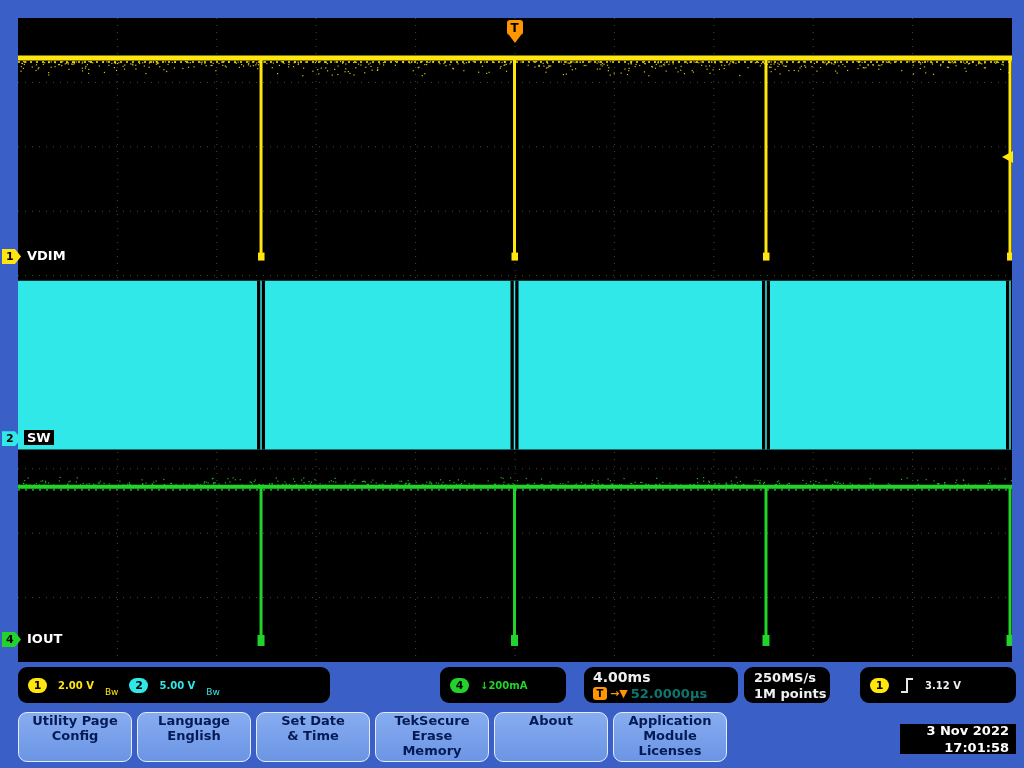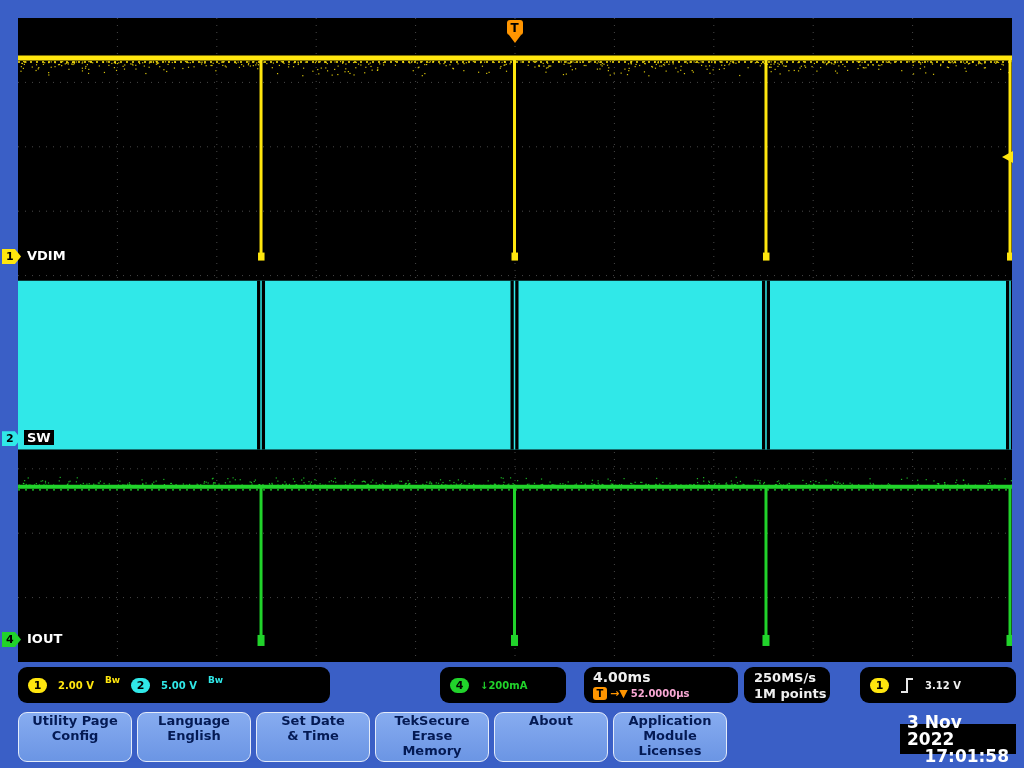--- a/index.html
+++ b/index.html
@@ -43,40 +43,40 @@
   #sbox-vert{left:18px;width:312px}
   #sbox-ch4{left:440px;width:126px}
   #sbox-time{left:584px;width:154px;flex-direction:column;align-items:flex-start;justify-content:center;gap:1px;padding:0 9px}
   #sbox-acq{left:744px;width:86px;flex-direction:column;align-items:flex-start;justify-content:center;gap:1px}
   #sbox-trig{left:860px;width:156px}
   .pill{min-width:19px;height:15px;border-radius:8px;color:#000;font:bold 11px "DejaVu Sans",sans-serif;
     display:flex;align-items:center;justify-content:center;padding:0 4px;flex:none}
   .p1{background:#ffe60e}.p2{background:#30e8e8}.p4{background:#21d32b}
   .val{font-weight:bold;font-size:10px;white-space:nowrap}
   .v1{color:#ffe60e}.v2{color:#30e8e8}.v4{color:#21d32b}
-  .bw{font-size:9px;font-weight:bold;align-self:flex-end;margin-bottom:18px}
+  .bw{font-size:9px;font-weight:normal;align-self:flex-end;margin-bottom:6px}
   .white{color:#f0f0f0}
   .tb-line{display:flex;align-items:center;gap:3px;line-height:16px}
   .tb-scale{color:#f0f0f0;font-weight:bold;font-size:14px}
   .tpill{width:14px;height:13px;border-radius:3px;background:#ff9500;color:#000;
     font:bold 10px "DejaVu Sans",sans-serif;display:flex;align-items:center;justify-content:center;flex:none}
-  .tb-delay{color:#f9a8d4;font-weight:bold;font-size:10px;white-space:nowrap}
+  .tb-delay{color:#0f766e;font-weight:bold;font-size:13px;white-space:nowrap}
   .tb-arrows{color:#ff9500;font-weight:bold;font-size:11px}
   .acq-line{color:#f0f0f0;font-weight:bold;font-size:13px;line-height:15px;white-space:nowrap}
   .slope-icon{display:flex;flex:none}
 
   
   .menubar{position:absolute;top:708px;left:0;width:1024px;height:60px}
   .menu-btn{position:absolute;top:4px;width:114px;height:50px;
     background:linear-gradient(#87acf0,#6b95e4);border:1px solid #e3ebfa;border-radius:9px;
     color:#041a54;font-weight:bold;font-size:13px;line-height:15px;
     display:flex;flex-direction:column;align-items:center;text-align:center;cursor:pointer}
   #btn-0{left:18px}#btn-1{left:137px}#btn-2{left:256px}#btn-3{left:375px}#btn-4{left:494px}#btn-5{left:613px}
   .datetime-box{position:absolute;left:900px;top:16px;width:116px;height:30px;background:#000;
-    color:#fff;font-weight:bold;font-size:17px;line-height:17px;
+    color:#fff;font-weight:bold;font-size:13px;line-height:17px;
     display:flex;flex-direction:column;align-items:flex-end;justify-content:center;padding:0 7px}
 </style>
 </head>
 <body>
 
 <div class="screen">
 
 
   <div class="plot">
     <svg id="wave-svg" width="994" height="644">

